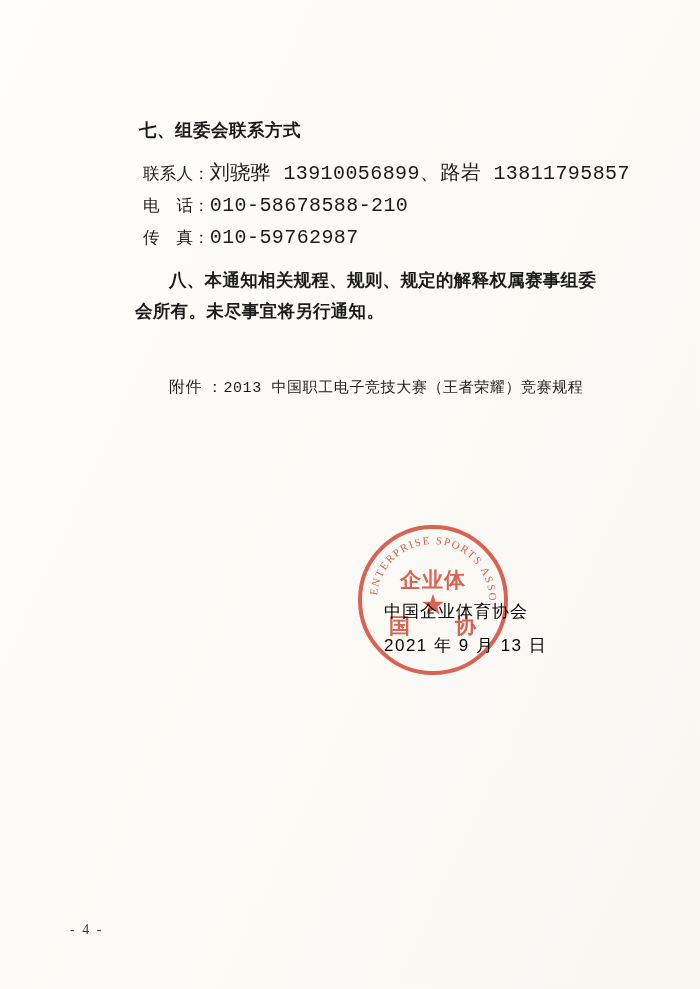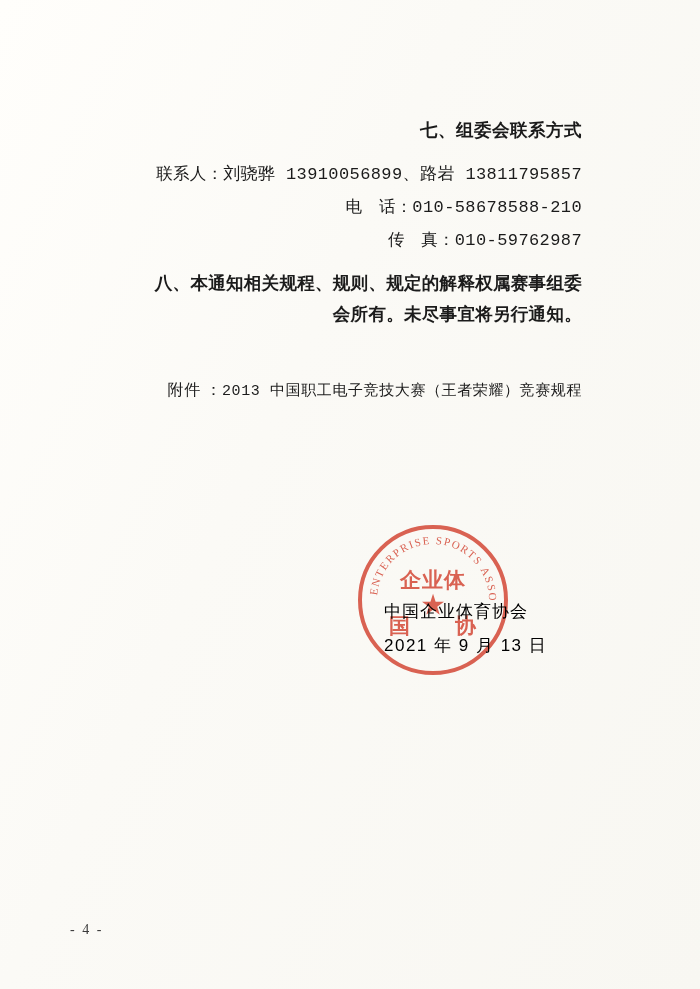--- a/index.html
+++ b/index.html
@@ -20,24 +20,23 @@
   
   .page::before {
     content: "";
     position: absolute;
     inset: 0;
     background: linear-gradient(115deg, #fffefb 0%, #fbfaf6 40%, #f8f7f2 100%);
     pointer-events: none;
   }
   .content {
     position: absolute;
-    left: 112px;
+    left: 135px;
     top: 118px;
     width: 470px;
-    text-align: right;
   }
   .heading {
     font-family: "DejaVu Sans", "Liberation Sans", sans-serif;
     font-weight: bold;
     font-size: 17.5px;
     letter-spacing: 0.5px;
     margin: 0 0 16px 4px;
     color: #1a1a1a;
   }
   .contact-line {
@@ -45,21 +44,21 @@
     line-height: 31px;
     margin: 0 0 1px 8px;
     white-space: pre;
     letter-spacing: 0.2px;
   }
   .contact-line .lbl {
     letter-spacing: 0.2px;
   }
   .mono {
     font-family: "Liberation Mono", "DejaVu Sans Mono", monospace;
-    font-size: 17px;
+    font-size: 20px;
     letter-spacing: 0.4px;
   }
   .para {
     font-family: "DejaVu Sans", "Liberation Sans", sans-serif;
     font-weight: bold;
     font-size: 17.5px;
     line-height: 31px;
     margin: 12px 0 0 0;
     text-indent: 34px;
     letter-spacing: 0.3px;

